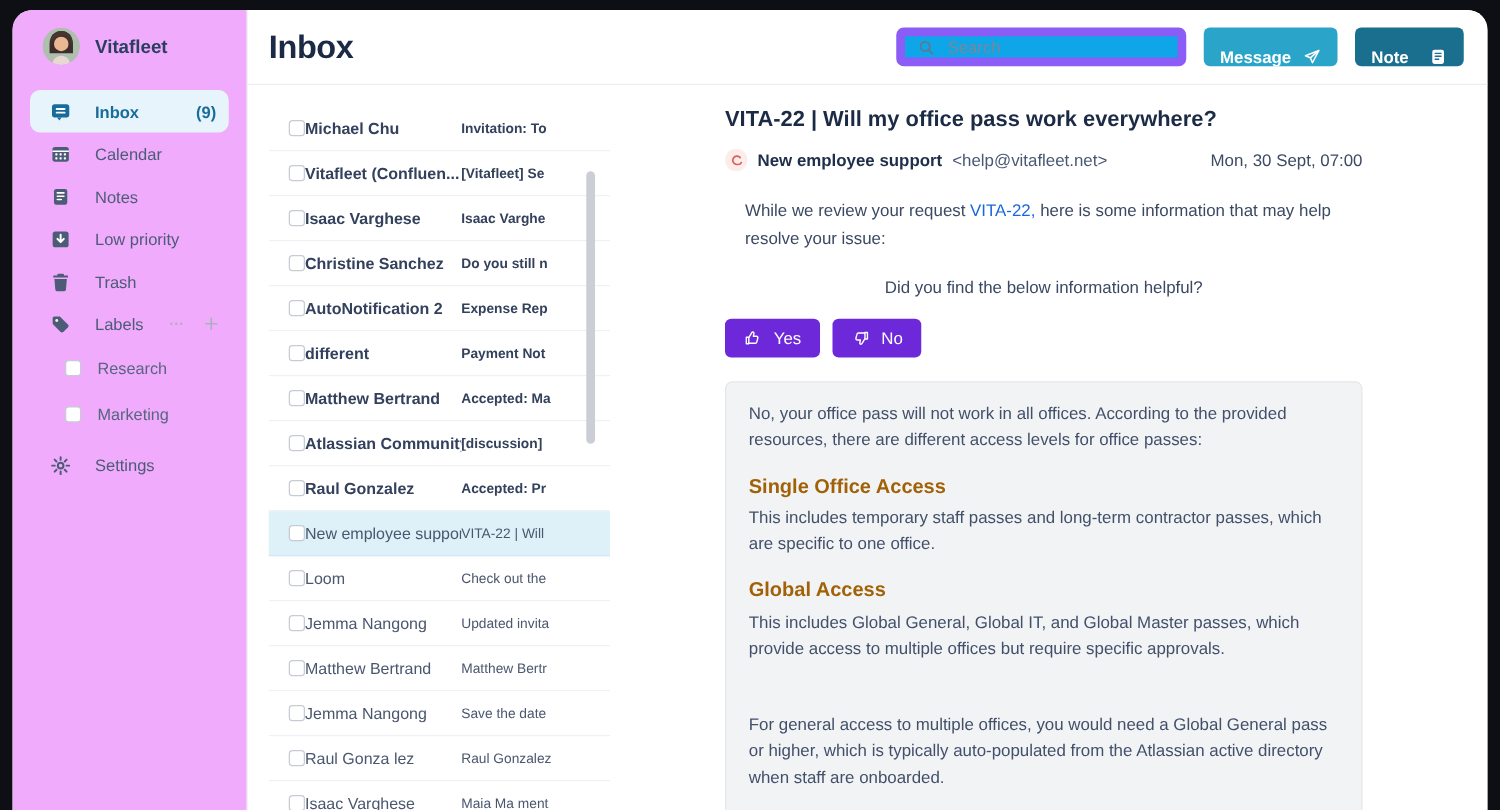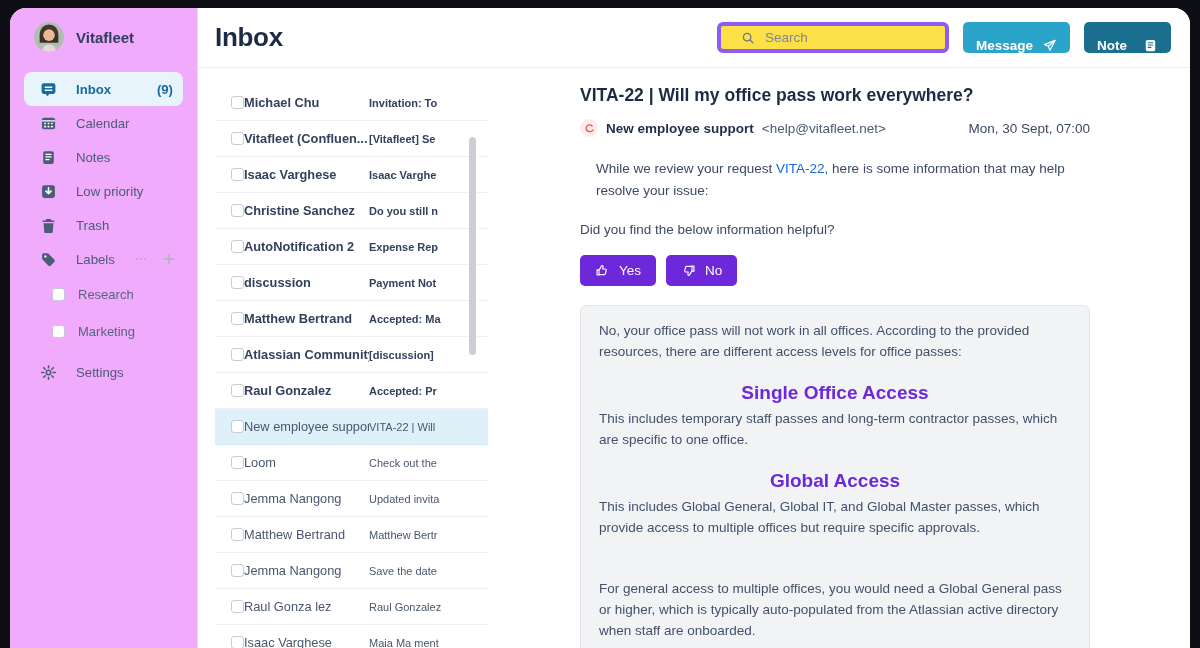--- a/index.html
+++ b/index.html
@@ -28,22 +28,22 @@
   .cb{width:13px;height:13px;border:1.5px solid #C6CBD4;border-radius:3px;background:#fff;
     flex-shrink:0;display:inline-block;}
   .settings-item{margin-top:5px;}
 
   
   .main{flex:1;display:flex;flex-direction:column;min-width:0;background:#fff;}
   .main-top{height:60px;flex-shrink:0;display:flex;align-items:center;
     border-bottom:1px solid #ECEEF2;padding:0 19px 0 17px;}
   .page-title{font-size:26px;font-weight:800;color:#1C2B45;letter-spacing:-0.3px;margin:0;}
   .top-controls{margin-left:auto;display:flex;gap:14px;align-items:center;}
-  .search{width:232px;height:31px;border:4px solid #8b5cf6;border-radius:6px;display:flex;
-    align-items:center;padding:0 20px;gap:8px;background:#fde047;color:#6A7485;}
+  .search{width:232px;height:31px;border:7px solid #8b5cf6;border-radius:6px;display:flex;
+    align-items:center;padding:0 10px;gap:8px;background:#0ea5e9;color:#6A7485;}
   .search input{border:none;outline:none;font-size:13.5px;color:#333;width:100%;
     font-family:inherit;background:transparent;}
   .search input::placeholder{color:#7C8698;}
   .btn{height:31px;border-radius:5px;display:inline-flex;align-items:flex-end;gap:9px;
     padding:0 13px;color:#fff;font-size:13.5px;font-weight:600;border:none;cursor:pointer;
     font-family:inherit;}
   .btn .icon{width:15px;height:15px;}
   .btn.message{background:#2BA4C9;}
   .btn.note{background:#1A6F8E;gap:16px;}
 
@@ -67,31 +67,31 @@
   .d-title{font-size:17.5px;font-weight:700;color:#1C2B45;margin:0 0 13px;}
   .d-meta{display:flex;align-items:center;gap:8px;margin-bottom:21px;font-size:13.5px;}
   .d-avatar{width:18px;height:18px;border-radius:50%;flex-shrink:0;display:inline-flex;}
   .d-avatar svg{width:100%;height:100%;}
   .d-sender{font-weight:700;color:#1F2E4A;}
   .d-email{color:#4A5874;}
   .d-date{margin-left:auto;color:#3C4A63;}
   .d-body{font-size:13.5px;line-height:1.6;color:#3B4963;}
   .d-body .intro{margin:0 16px 18px;width:480px;}
   .d-body .intro a{color:#1868DB;text-decoration:none;}
-  .d-body .question{margin:0 0 14px;}
+  .d-body .question{margin:0 0 14px;text-align:center;}
   .vote-row{display:flex;gap:10px;margin-bottom:19px;}
   .vote{height:31px;background:#6d28d9;color:#fff;border-radius:5px;display:inline-flex;
     align-items:center;gap:9px;padding:0 15px;font-size:13.5px;font-weight:500;border:none;
     cursor:pointer;font-family:inherit;}
   .vote .icon{width:15px;height:15px;}
 
   .card{background:#F2F3F5;border:1px solid #E4E6EA;border-radius:6px;padding:15px 18px 22px;
     font-size:13.5px;color:#42506A;line-height:1.55;}
   .card p{margin:0 0 15px;}
-  .card h4{margin:0 0 2px;font-size:19px;font-weight:700;color:#6d28d9;text-align:center;}
+  .card h4{margin:0 0 2px;font-size:16px;font-weight:700;color:#a16207;}
   .card .p-last{margin-bottom:26px;margin-top:40px;}
   .sources-title{font-weight:700;margin:0 0 10px;font-size:13px;color:#33415C;}
 </style>
 </head>
 <body>
 
 <div class="window">
 
   <aside class="sidebar">
     <div class="brand">
@@ -274,21 +274,21 @@
               <span class="sender">Christine Sanchez</span>
               <span class="subject">Do you still n</span>
             </div>
             <div class="row unread">
               <span class="cb"></span>
               <span class="sender">AutoNotification 2</span>
               <span class="subject">Expense Rep</span>
             </div>
             <div class="row unread">
               <span class="cb"></span>
-              <span class="sender">discussion</span>
+              <span class="sender">different</span>
               <span class="subject">Payment Not</span>
             </div>
             <div class="row unread">
               <span class="cb"></span>
               <span class="sender">Matthew Bertrand</span>
               <span class="subject">Accepted: Ma</span>
             </div>
             <div class="row unread">
               <span class="cb"></span>
               <span class="sender">Atlassian Community</span>

